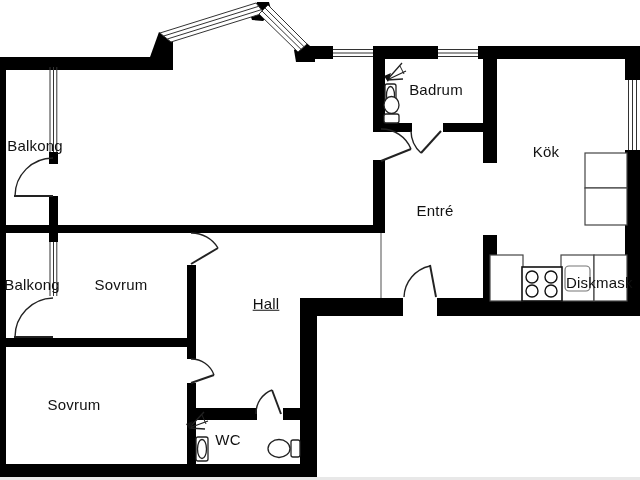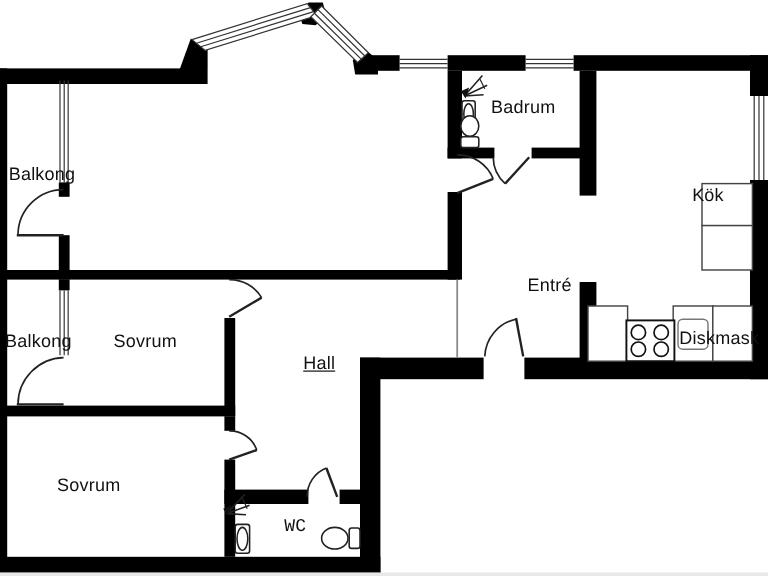--- a/index.html
+++ b/index.html
@@ -186,22 +186,22 @@
       </g>
       <g>
         <ellipse cx="279" cy="448.5" rx="11" ry="9"></ellipse>
         <rect x="291" y="440" width="9" height="17" rx="2"></rect>
       </g>
     </g>
   </svg>
 
   <div class="lbl" style="left:35px;  top:146px;">Balkong</div>
   <div class="lbl" style="left:436px; top:90px;">Badrum</div>
-  <div class="lbl" style="left:546px; top:164px;margin-left:44px;">Kök</div>
-  <div class="lbl" style="left:458px; top:211px;margin-top:28px;">Entré</div>
+  <div class="lbl" style="left:546px; top:152px;">Kök</div>
+  <div class="lbl" style="left:435px; top:211px;">Entré</div>
   <div class="lbl" style="left:32px;  top:285px;">Balkong</div>
   <div class="lbl" style="left:121px; top:285px;">Sovrum</div>
   <div class="lbl" style="left:266px; top:304px;text-decoration:underline;">Hall</div>
   <div class="lbl" style="left:74px;  top:405px;">Sovrum</div>
-  <div class="lbl" style="left:246px; top:440px;font-family:Liberation Mono, monospace;">WC</div>
+  <div class="lbl" style="left:228px; top:440px;">WC</div>
   <div class="lbl lbl-left" style="left:566px; top:283px;">Diskmask</div>
 
 </div>
 
 </body></html>

